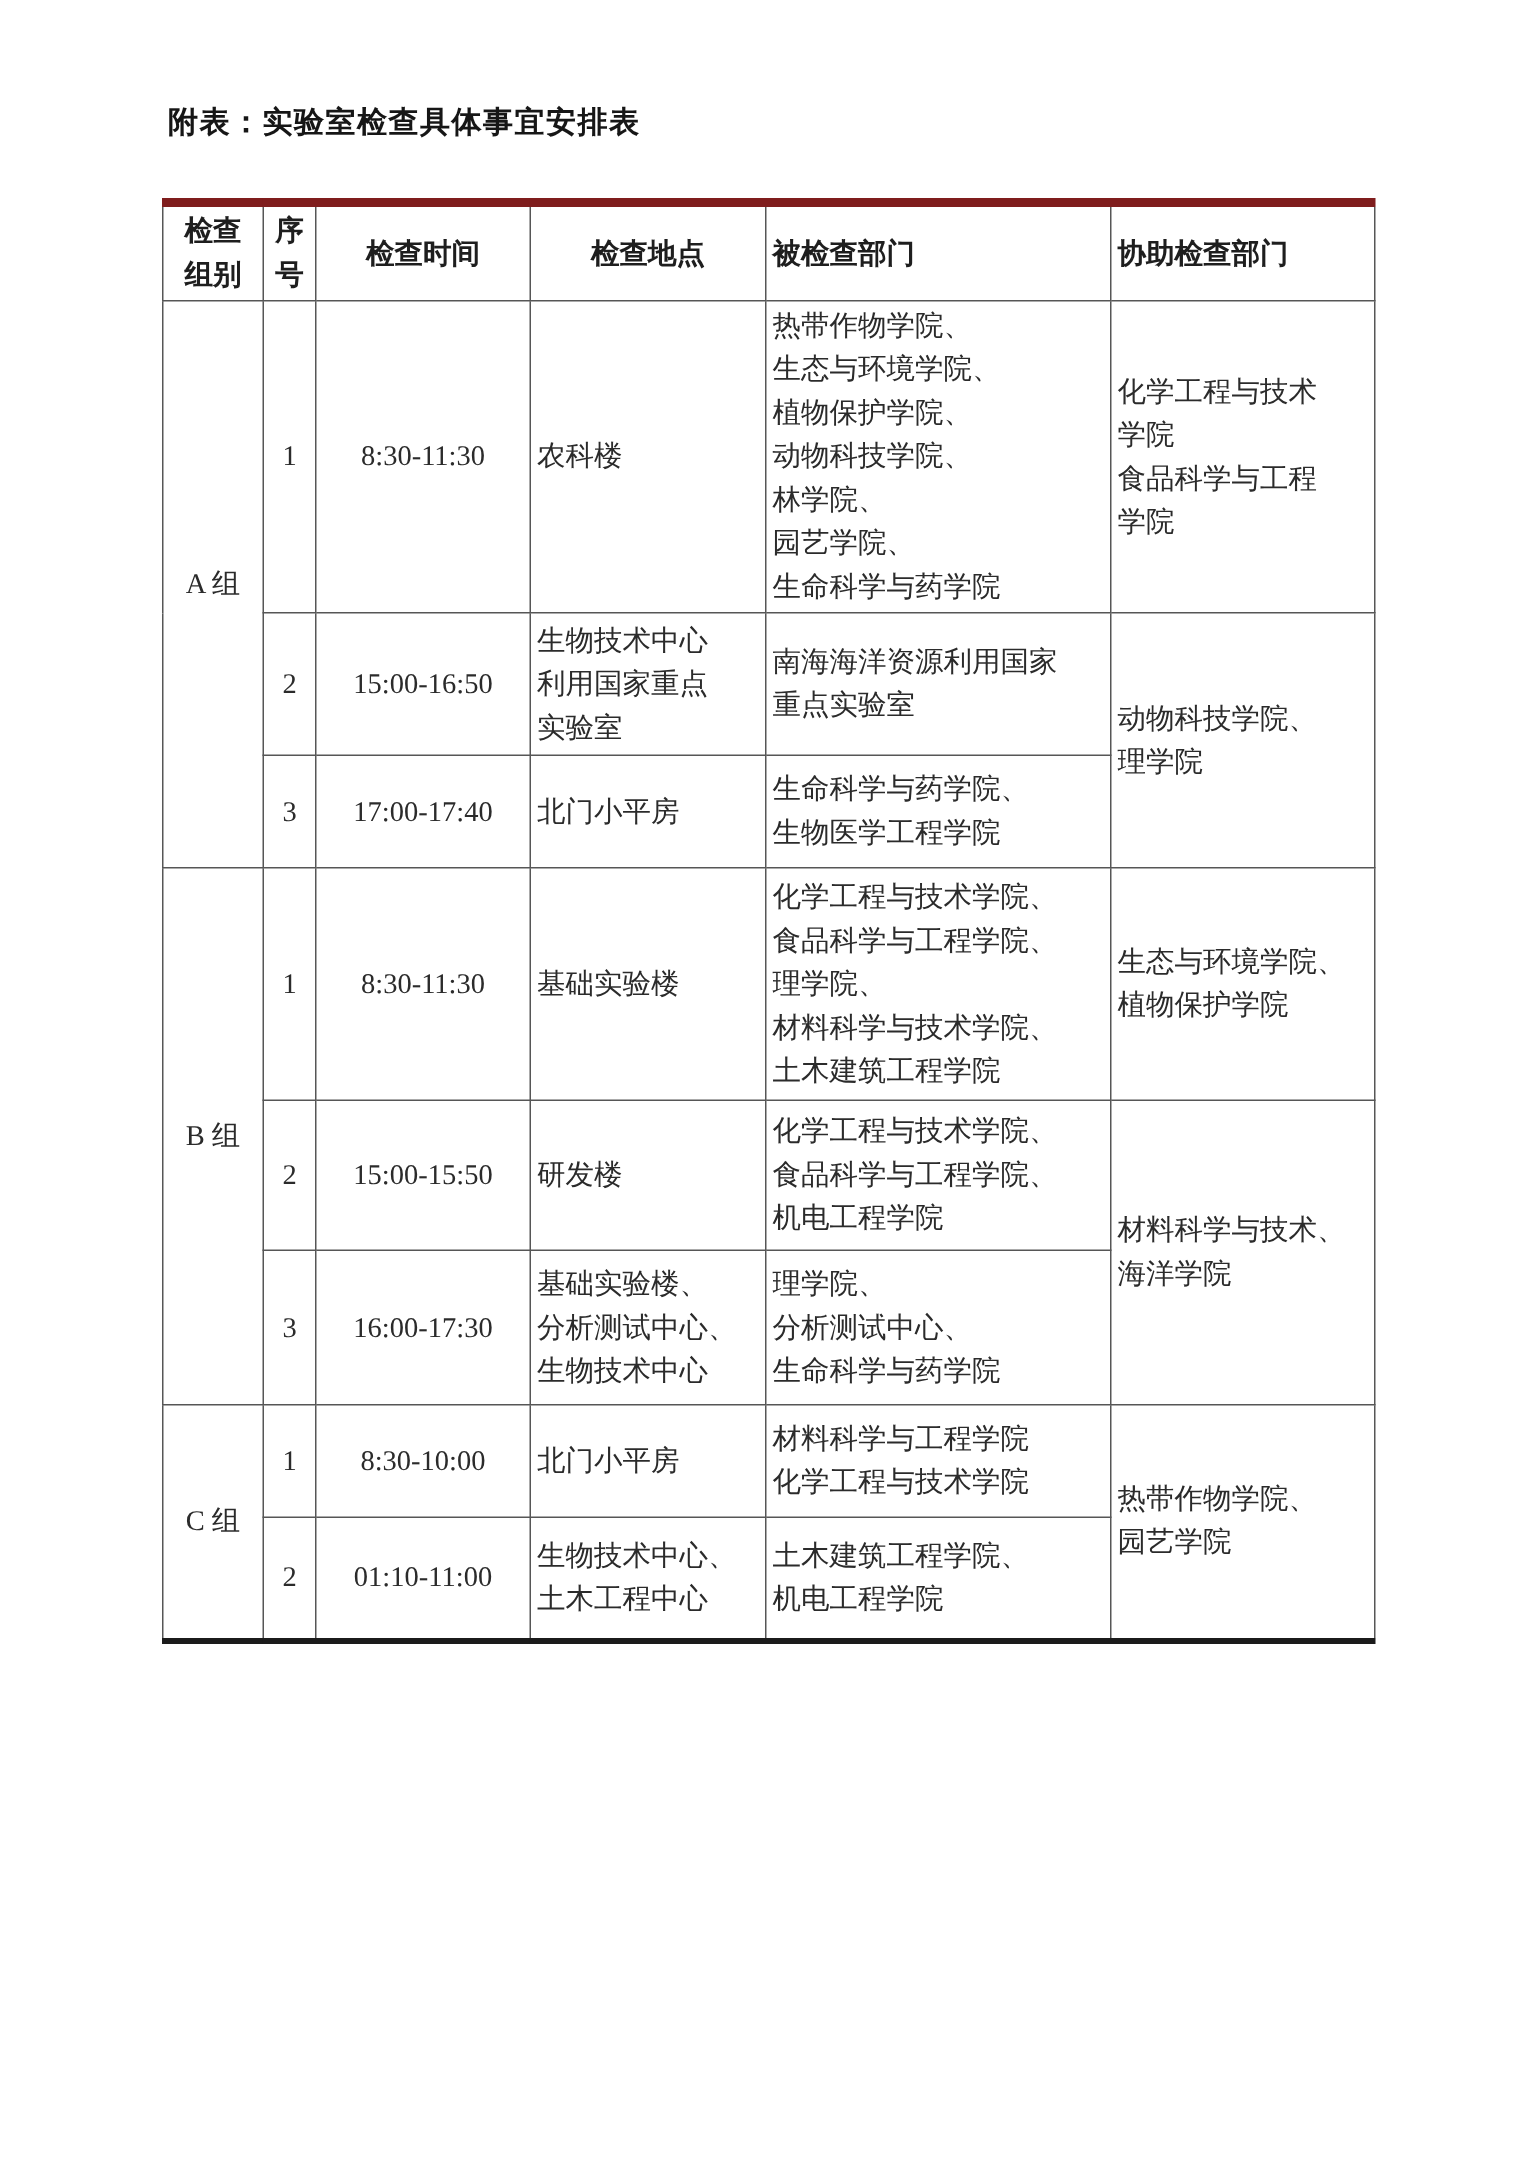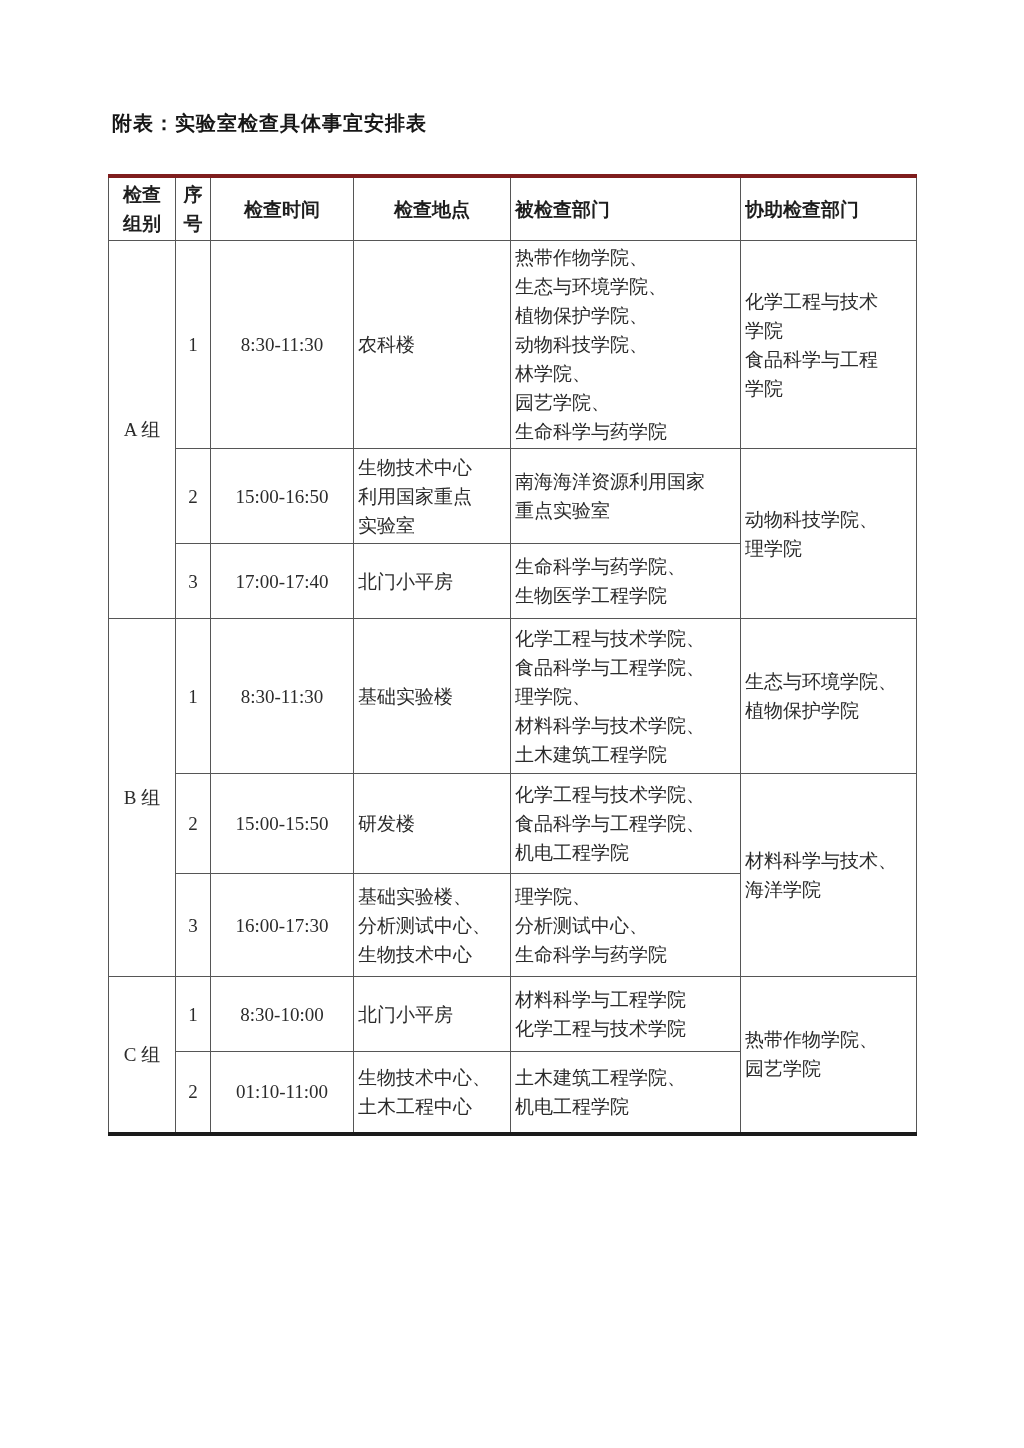--- a/index.html
+++ b/index.html
@@ -8,39 +8,39 @@
     background: #ffffff;
     font-family: "Liberation Serif", "DejaVu Serif", serif;
     color: #2b2b2b;
   }
   .page {
     width: 1024px;
     height: 1448px;
     background: #ffffff;
     position: relative;
     box-sizing: border-box;
-    padding-top: 110px;
+    padding-top: 68px;
   }
   .content {
     width: 808px;
     margin: 0 auto;
   }
   .doc-title {
     font-size: 20px;
     font-weight: bold;
     color: #161616;
     margin: 0 0 0 4px;
     letter-spacing: 1px;
   }
   table.sched {
     margin-top: 37px;
     width: 808px;
     border-collapse: collapse;
     table-layout: fixed;
-    border-top: 4px solid #7f1d1d;
+    border-top: 6px solid #7f1d1d;
     border-bottom: 4px solid #1b1b1b;
   }
   table.sched td {
     border: 1.5px solid #565656;
     vertical-align: middle;
     font-size: 19px;
     line-height: 29px;
     white-space: pre-line;
     padding: 2px 4px;
     box-sizing: border-box;

